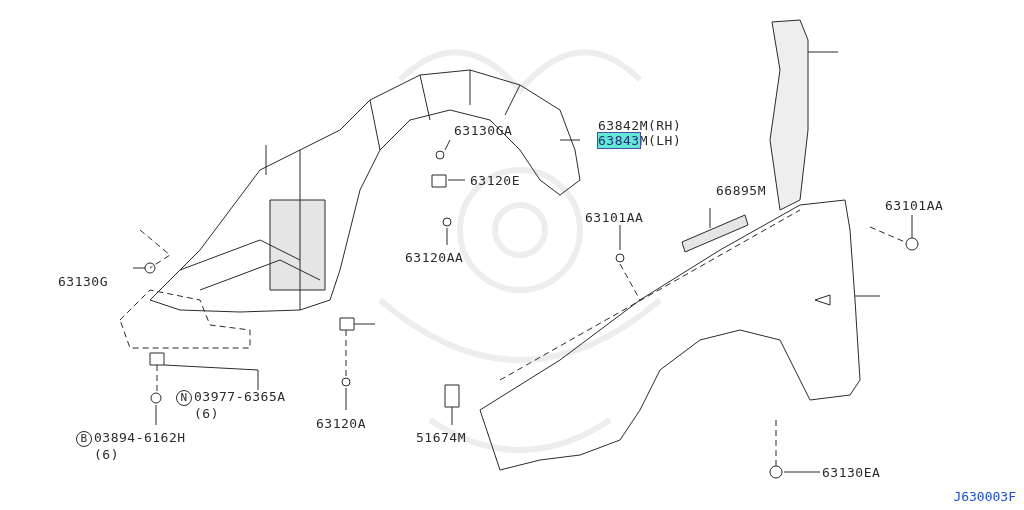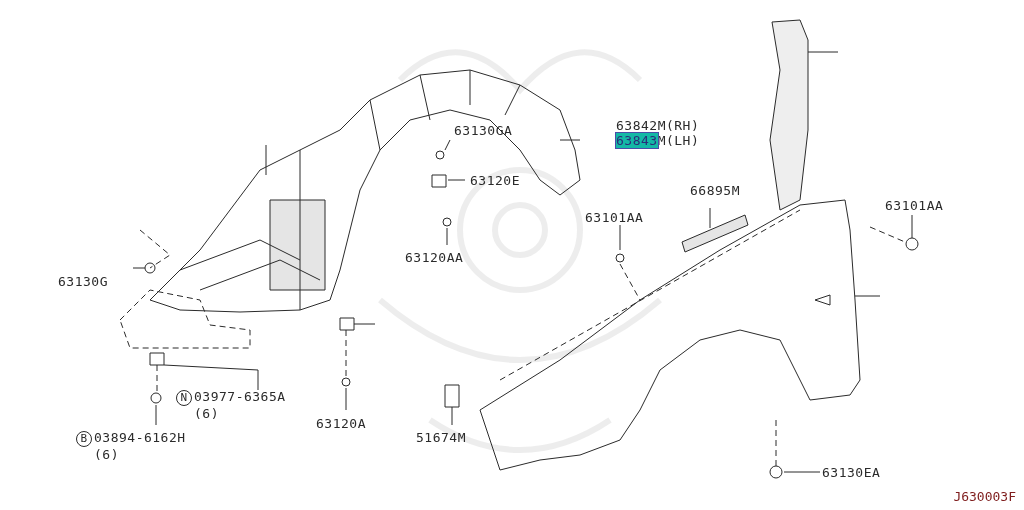--- a/index.html
+++ b/index.html
@@ -1,22 +1,22 @@
 <!DOCTYPE html>
 <html><head>
 <meta charset="utf-8">
 <style>
   html, body { margin:0; padding:0; background:#ffffff; }
   body { width:1024px; height:510px; position:relative; overflow:hidden; font-family:"DejaVu Sans Mono", monospace; }
   #diagram { position:absolute; left:0; top:0; width:1024px; height:510px; }
   .lbl { position:absolute; font-family:"DejaVu Sans Mono", monospace; font-size:13px; line-height:15px; color:#2b2b2b; white-space:pre; letter-spacing:0.5px; }
   .lbl .qty { display:block; padding-left:18px; }
-  .hl { background:#14b8a6; color:#2b2b7a; outline:1px solid #4b4ca8; }
+  .hl { background:#5eead4; color:#2b2b7a; outline:1px solid #4b4ca8; }
   .circ { display:inline-block; width:14px; height:14px; border:1px solid #2b2b2b; border-radius:50%; text-align:center; line-height:14px; font-size:11px; margin-right:2px; }
-  .code { position:absolute; right:8px; bottom:6px; font-family:"DejaVu Sans Mono", monospace; font-size:13px; color:#7f1d1d; }
+  .code { position:absolute; right:8px; bottom:6px; font-family:"DejaVu Sans Mono", monospace; font-size:13px; color:#1d4ed8; }
   svg line, svg path, svg polyline, svg polygon, svg rect, svg circle, svg ellipse { vector-effect:non-scaling-stroke; }
 </style>
 </head>
 <body>
 
 <div id="diagram">
   <svg width="1024" height="510" viewBox="0 0 1024 510" style="position:absolute;left:0;top:0">
 
     <g opacity="0.10" stroke="#555" fill="none" stroke-width="6">
       <circle cx="520" cy="230" r="60"></circle>
@@ -83,23 +83,23 @@
       <line x1="776" y1="420" x2="776" y2="466" stroke-dasharray="6 4"></line>
       <line x1="346" y1="330" x2="346" y2="376" stroke-dasharray="6 4"></line>
       <line x1="157" y1="365" x2="157" y2="392" stroke-dasharray="6 4"></line>
       <polyline points="120,320 150,290 200,300 210,325 250,330 250,348 130,348 120,320" stroke-dasharray="6 4"></polyline>
       <polyline points="140,230 170,255 150,268" stroke-dasharray="6 4"></polyline>
       <line x1="620" y1="264" x2="640" y2="300" stroke-dasharray="6 4"></line>
     </g>
   </svg>
 
   <div class="lbl" style="left:454px;top:123px"><span>63130GA</span></div>
-  <div class="lbl" style="left:616px;top:118px"><span>63842M(RH)</span><br><span class="hl">63843</span><span>M(LH)</span></div>
+  <div class="lbl" style="left:598px;top:118px"><span>63842M(RH)</span><br><span class="hl">63843</span><span>M(LH)</span></div>
   <div class="lbl" style="left:470px;top:173px"><span>63120E</span></div>
-  <div class="lbl" style="left:690px;top:183px"><span>66895M</span></div>
+  <div class="lbl" style="left:716px;top:183px"><span>66895M</span></div>
   <div class="lbl" style="left:585px;top:210px"><span>63101AA</span></div>
   <div class="lbl" style="left:885px;top:198px"><span>63101AA</span></div>
   <div class="lbl" style="left:405px;top:250px"><span>63120AA</span></div>
   <div class="lbl" style="left:58px;top:274px"><span>63130G</span></div>
   <div class="lbl" style="left:176px;top:389px"><span class="circ">N</span><span>03977-6365A</span><span class="qty">(6)</span></div>
   <div class="lbl" style="left:76px;top:430px"><span class="circ">B</span><span>03894-6162H</span><span class="qty">(6)</span></div>
   <div class="lbl" style="left:316px;top:416px"><span>63120A</span></div>
   <div class="lbl" style="left:416px;top:430px"><span>51674M</span></div>
   <div class="lbl" style="left:822px;top:465px"><span>63130EA</span></div>
 

